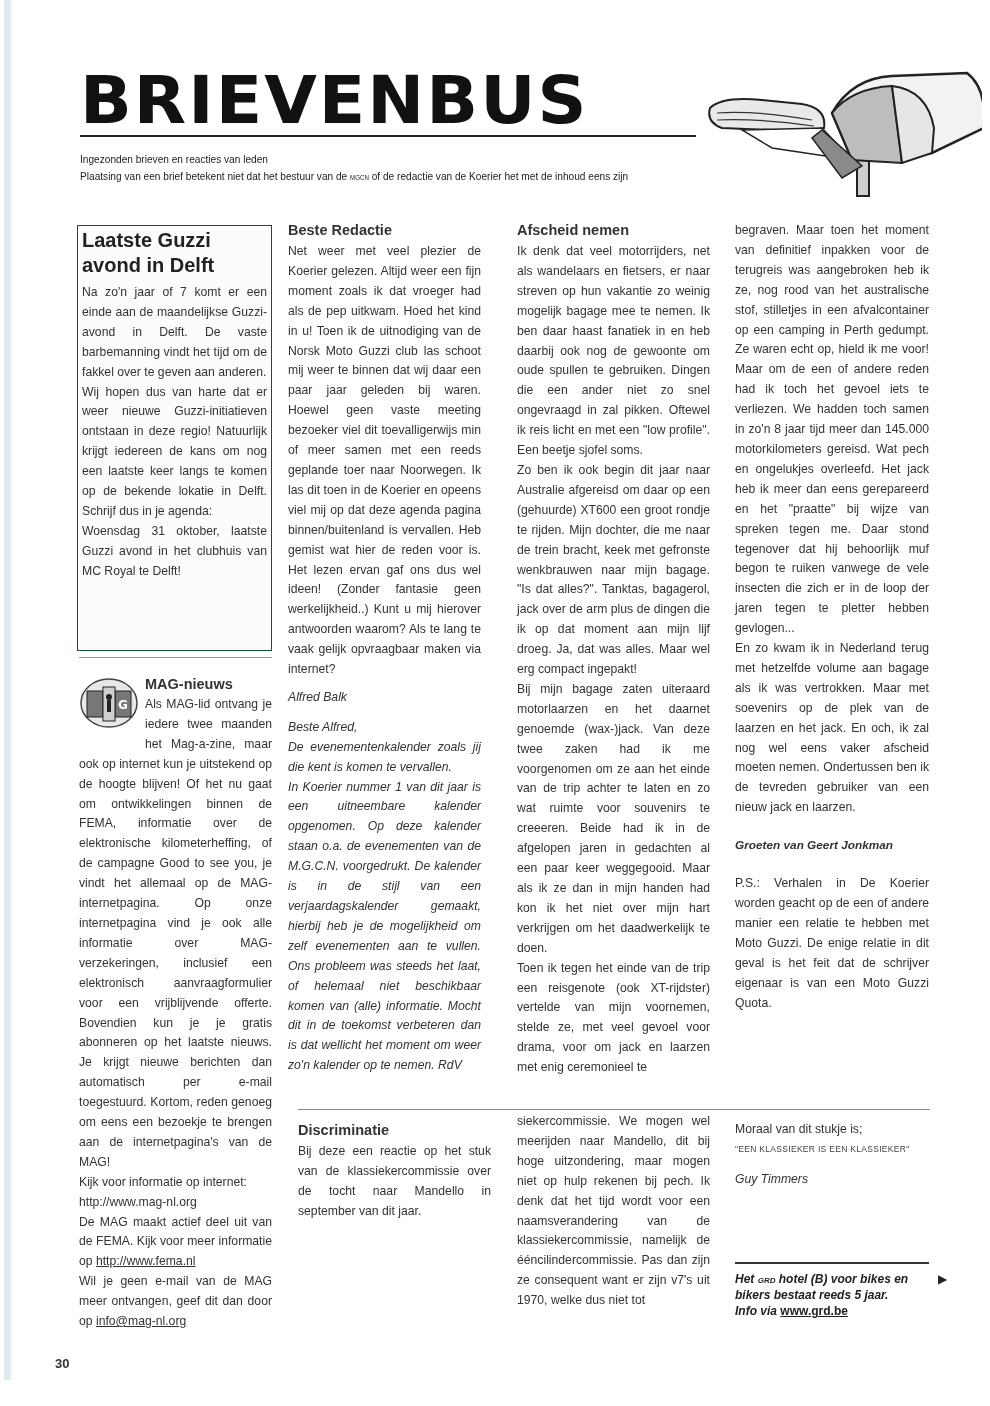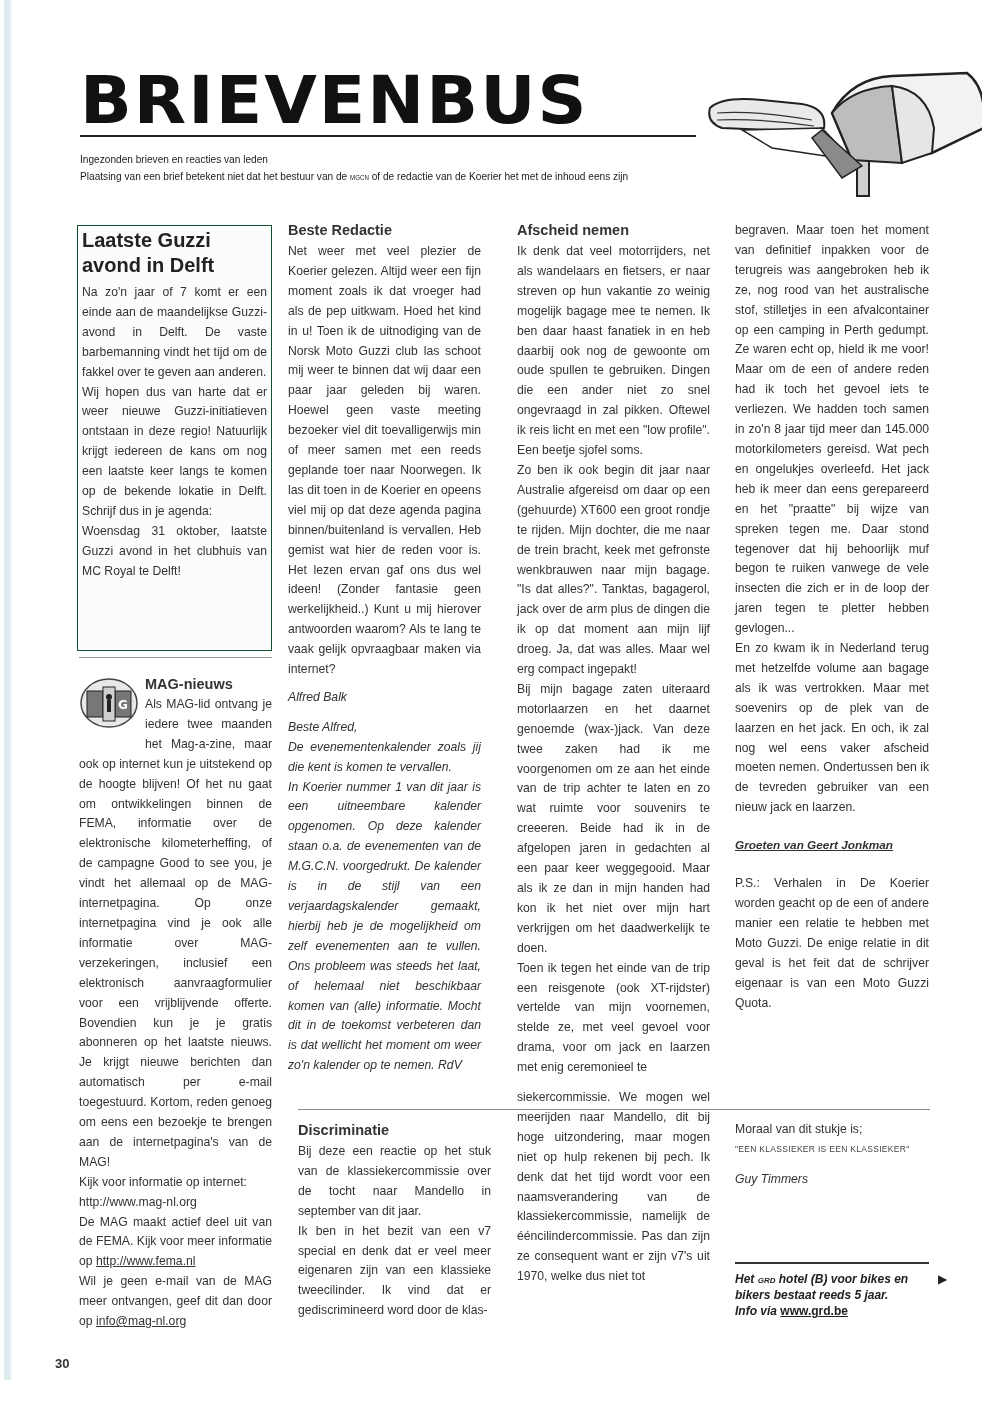--- a/index.html
+++ b/index.html
@@ -26,35 +26,35 @@
   .boxed { position:absolute; left:77px; top:225px; width:195px; height:426px; border:1px solid #14532d;
            background:#fcfcfc; box-sizing:border-box; padding:2px 4px 4px 4px; }
   .box-head { font-weight:bold; font-size:20px; line-height:25px; color:#222; margin:0 0 5px 0;
               border-bottom:0; }
   .box-text { font-size:12.2px; line-height:19.9px; text-align:justify; color:#333; }
   .box-text p { margin:0; }
 
   .h-art { font-weight:bold; font-size:14.5px; color:#333; line-height:20px; margin:2px 0 2px 0; }
   .italic { font-style:italic; }
   .sign { font-style:italic; margin-top:8px !important; }
-  .sign-bold { font-style:italic; font-weight:bold; margin-top:18px !important; margin-bottom:18px !important; font-size:11.8px;text-decoration:underline; }
+  .sign-bold { font-style:italic; font-weight:bold; margin-top:18px !important; margin-bottom:18px !important; font-size:11.8px; }
 
   .mag-block { position:absolute; left:79px; top:673px; width:193px; }
   .mag-logo { float:left; width:60px; height:60px; margin:0 6px 2px 0; }
   .mag-head { font-weight:bold; font-size:14.5px; color:#333; line-height:22px; }
   .mag-text { font-size:12.2px; line-height:19.9px; text-align:justify; color:#333; }
   .mag-text p { margin:0; }
   .link { text-decoration:underline; }
 
   .divider { position:absolute; height:1px; background:#999; }
   .divider-left { left:79px; top:657px; width:193px; }
 
   .disc { position:absolute; left:298px; top:1118px; width:193px; font-size:12.2px; line-height:19.9px; text-align:justify; color:#333; }
   .disc p { margin:0; }
-  .disc-c3 { position:absolute; left:517px; top:1088px; width:193px; font-size:12.2px; line-height:19.9px; text-align:justify; color:#333; }
+  .disc-c3 { position:absolute; left:517px; top:1112px; width:193px; font-size:12.2px; line-height:19.9px; text-align:justify; color:#333; }
   .disc-c3 p { margin:0; }
   .disc-c4 { position:absolute; left:735px; top:1120px; width:194px; font-size:12.2px; line-height:19.9px; text-align:left; color:#333; }
   .disc-c4 p { margin:0; }
   .rule-mid { position:absolute; left:298px; top:1109px; width:632px; height:1px; background:#888; }
   .quote-caps { font-size:8.5px; letter-spacing:0.3px; text-transform:uppercase; color:#444; }
 
   .promo-rule { position:absolute; left:735px; top:1262px; width:194px; height:2px; background:#333; }
   .promo { position:absolute; left:735px; top:1271px; width:200px; font-size:12px; line-height:16px;
            font-weight:bold; font-style:italic; color:#222; }
   .promo-arrow { position:absolute; left:938px; top:1272px; font-size:12px; color:#222; }
@@ -141,21 +141,20 @@
   <p>En zo kwam ik in Nederland terug met hetzelfde volume aan bagage als ik was vertrokken. Maar met soevenirs op de plek van de laarzen en het jack. En och, ik zal nog wel eens vaker afscheid moeten nemen. Ondertussen ben ik de tevreden gebruiker van een nieuw jack en laarzen.</p>
   <p class="sign-bold">Groeten van Geert Jonkman</p>
   <p>P.S.: Verhalen in De Koerier worden geacht op de een of andere manier een relatie te hebben met Moto Guzzi. De enige relatie in dit geval is het feit dat de schrijver eigenaar is van een Moto Guzzi Quota.</p>
 </div>
 
 <div class="rule-mid"></div>
 
 <div class="disc">
   <div class="h-art">Discriminatie</div>
   <p>Bij deze een reactie op het stuk van de klassiekercommissie over de tocht naar Mandello in september van dit jaar.</p>
-  <p>Ik ben in het bezit van een v7 special en denk dat er veel meer eigenaren zijn van een klassieke tweecilinder. Ik vind dat er gediscrimineerd word door de klas-</p>
 </div>
 <div class="disc-c3">
   <p>siekercommissie. We mogen wel meerijden naar Mandello, dit bij hoge uitzondering, maar mogen niet op hulp rekenen bij pech. Ik denk dat het tijd wordt voor een naamsverandering van de klassiekercommissie, namelijk de ééncilindercommissie. Pas dan zijn ze consequent want er zijn v7's uit 1970, welke dus niet tot</p>
 </div>
 <div class="disc-c4">
   <p>Moraal van dit stukje is;</p>
   <p class="quote-caps">"Een klassieker is een klassieker"</p>
   <p class="italic" style="margin-top:10px">Guy Timmers</p>
 </div>
 

